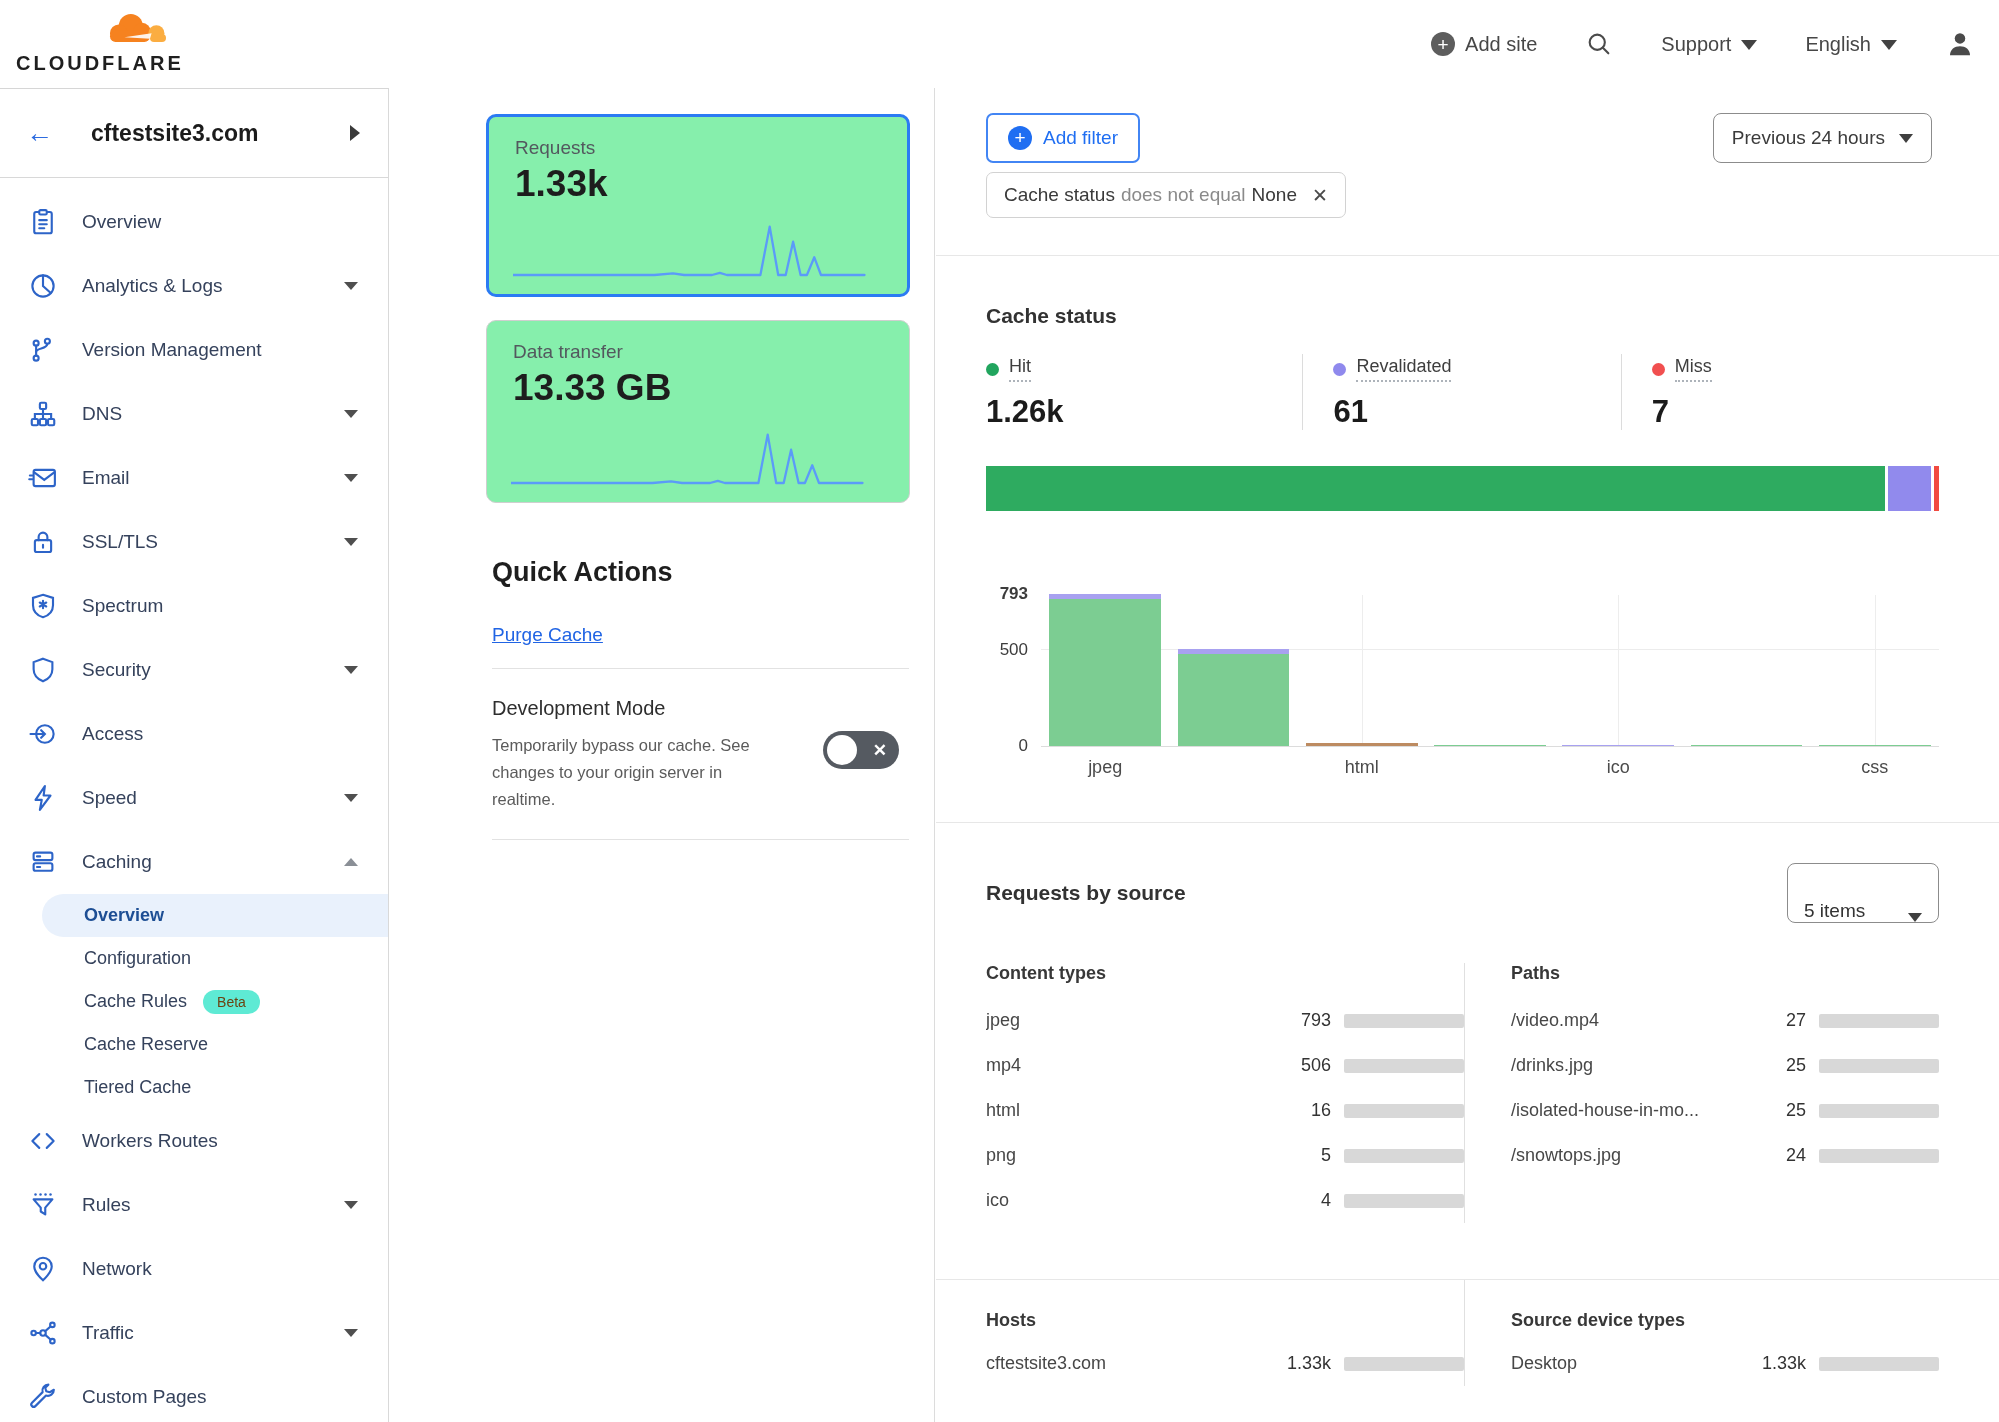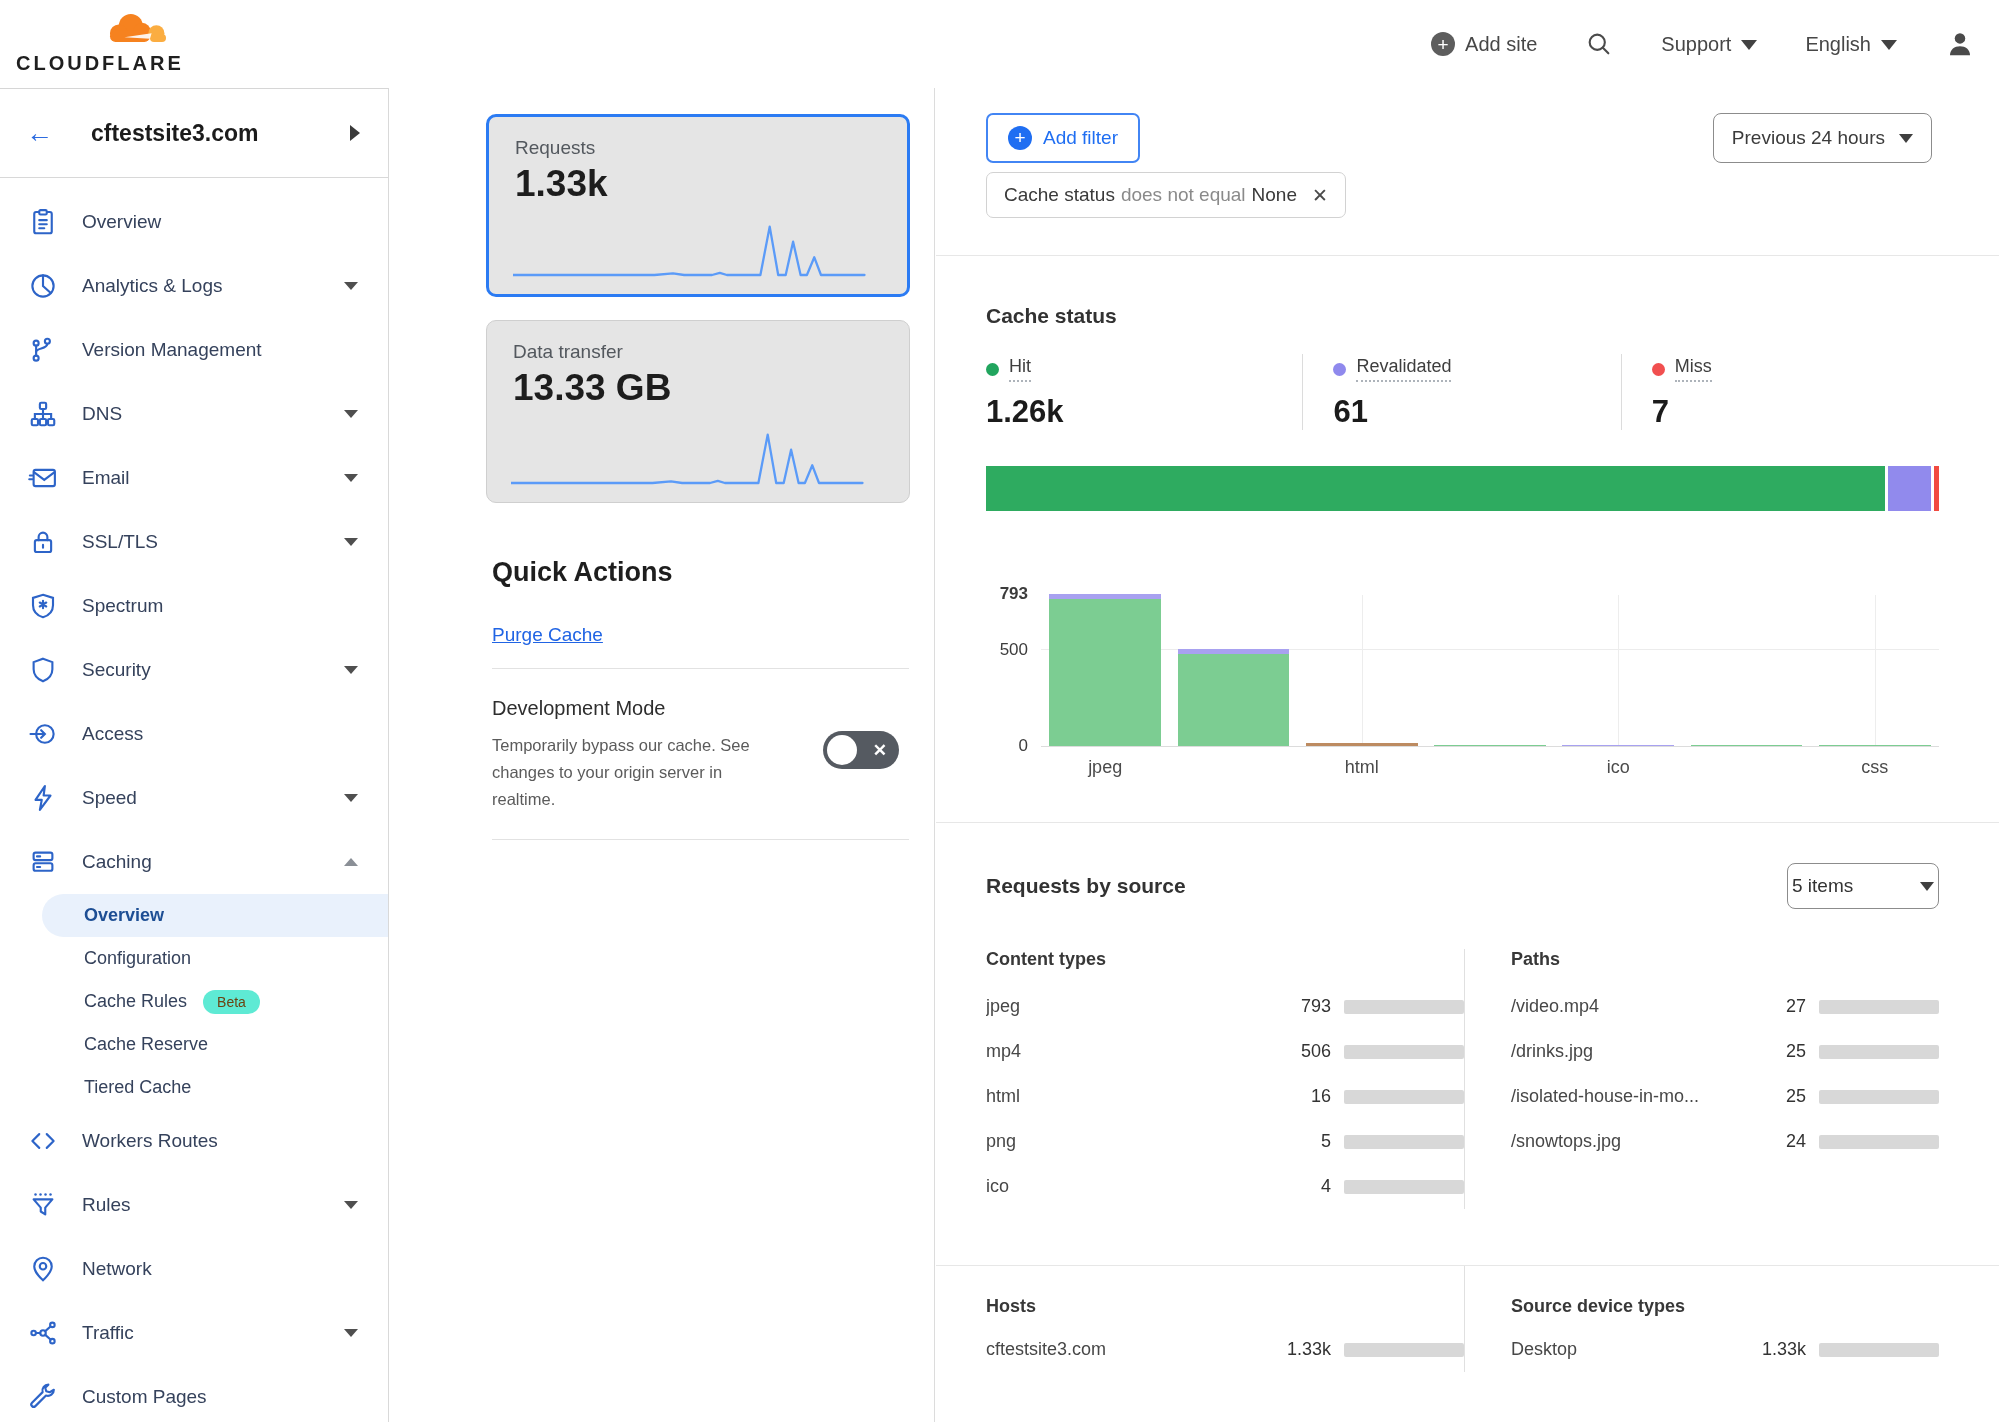--- a/index.html
+++ b/index.html
@@ -40,21 +40,21 @@
     color:#35425c; cursor:pointer; position:relative; }
   .nav-sub.active { background:#e9f1fc; border-radius:22px 0 0 22px; margin-left:42px; padding-left:42px;
     color:#1d4e94; font-weight:700; }
   .beta { margin-left:16px; background:#5eead4; color:#6b4312; font-size:14px; padding:4px 14px;
     border-radius:13px; font-weight:400; }
 
   
   .middle { position:absolute; top:88px; left:389px; width:546px; bottom:0; background:#fff;
     border-right:1px solid #dcdcdc; }
   .metric-card { width:424px; margin-left:97px; height:183px; border:1px solid #cfcfcf; border-radius:10px;
-    padding:20px 26px; position:relative; cursor:pointer; background:#e5e5e5; }
+    padding:20px 26px; position:relative; cursor:pointer; background:#86efac; }
   .metric-card.selected { border:3px solid #2b7bf3; }
   .metric-card.first { margin-top:26px; }
   .metric-card.second { margin-top:23px; }
   .metric-label { font-size:19px; color:#53585e; }
   .metric-value { font-size:37px; font-weight:700; color:#1d1d1d; margin-top:4px; }
   .spark { position:absolute; left:24px; bottom:10px; }
   .qa { margin-left:103px; width:417px; }
   .qa-title { margin-top:54px; font-size:27px; font-weight:700; color:#1e1e1e; }
   .purge { display:inline-block; margin-top:36px; font-size:19px; color:#2064e4;
     text-decoration:underline; cursor:pointer; }
@@ -108,22 +108,22 @@
   .slots { position:absolute; inset:0; display:flex; }
   .slot { flex:1; position:relative; display:flex; align-items:flex-end; justify-content:center; height:100%; }
   .slot.grid::before { content:""; position:absolute; left:50%; top:0; bottom:0; width:1px; background:#ededed; }
   .bar { width:87%; display:flex; flex-direction:column-reverse; position:relative; z-index:1; }
   .xlabels { display:flex; margin-top:10px; }
   .xlabels span { flex:1; text-align:center; font-size:18px; color:#4b4b4b; }
   .chart-divider { margin-top:44px; }
 
   .rbs-head { margin-top:40px; display:flex; justify-content:space-between; align-items:center; }
   .rbs-title { font-size:21px; font-weight:700; color:#323232; }
-  .items-btn { display:inline-flex; align-items:center; justify-content:space-between; width:152px; height:46px;
-    padding:0 4px; border:1px solid #8c8c8c; border-radius:8px; font-size:19px; color:#333; cursor:pointer; background:#fff; }
+  .items-btn { display:inline-flex; align-items:flex-end; justify-content:space-between; width:152px; height:60px;
+    padding:0 16px; border:1px solid #8c8c8c; border-radius:8px; font-size:19px; color:#333; cursor:pointer; background:#fff; }
   .cols { margin-top:40px; display:flex; align-items:stretch; }
   .col-left { width:478px; }
   .col-sep { border-left:1px solid #e0e0e0; }
   .col-right { flex:1; padding-left:46px; }
   .col-title { font-size:18px; font-weight:700; color:#383838; }
   .mrows { margin-top:14px; }
   .mrow { height:45px; display:flex; align-items:center; }
   .mrow .mlabel { flex:1; font-size:18px; color:#474747; white-space:nowrap; overflow:hidden; }
   .mrow .mval { width:64px; text-align:right; font-size:18px; color:#333; }
   .meter { width:120px; height:14px; background:#d8d8d8; border-radius:2px; margin-left:13px; overflow:hidden; }

